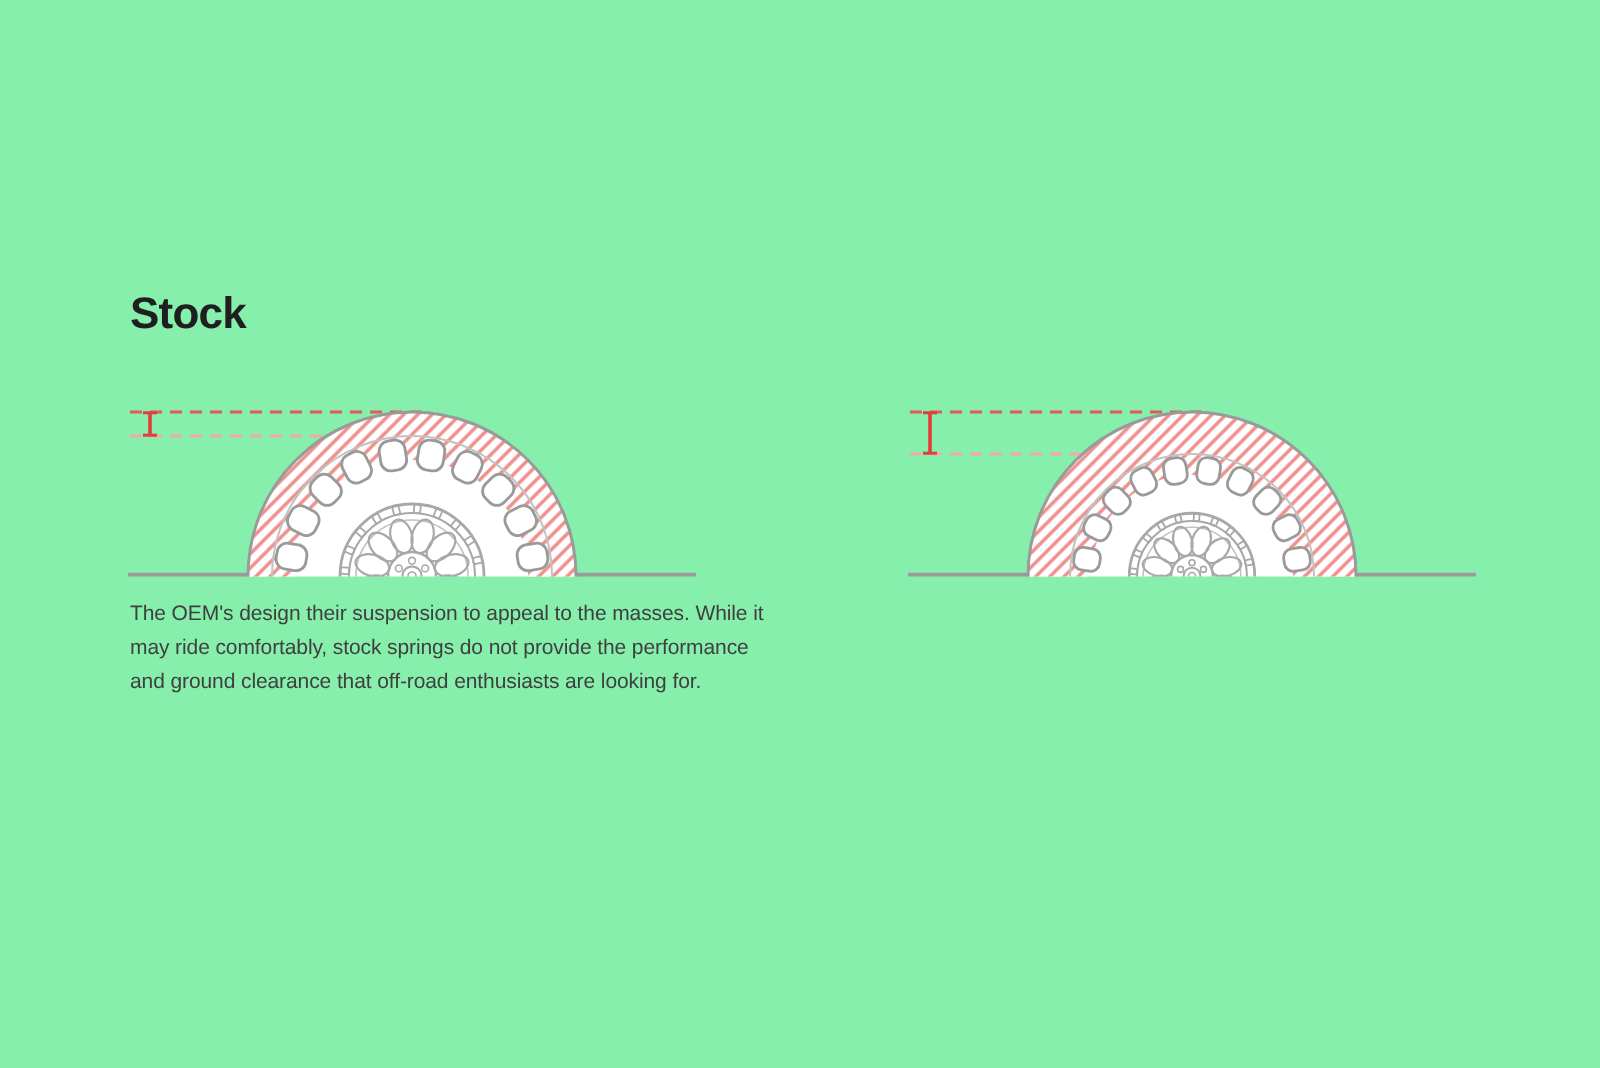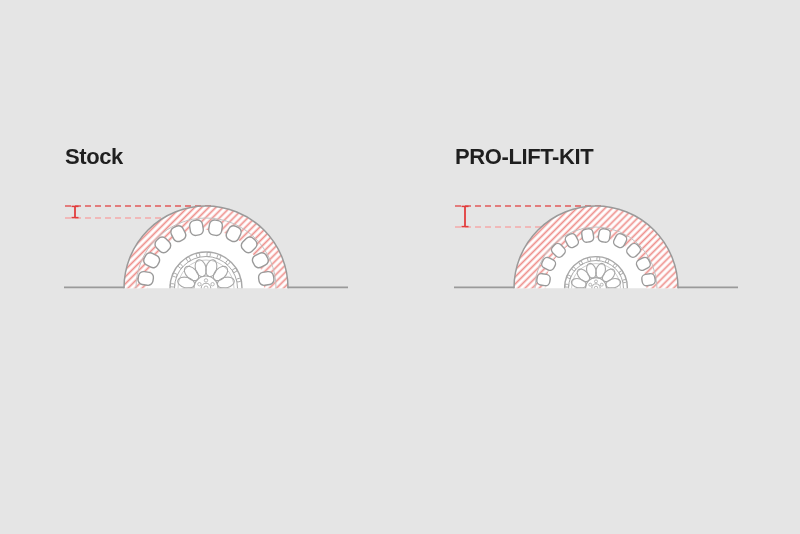--- a/index.html
+++ b/index.html
@@ -1,19 +1,19 @@
 <!DOCTYPE html>
 <html><head>
 <meta charset="utf-8">
 <style>
   html,body{margin:0;padding:0;background:#ffffff;}
   .canvas{
     position:relative;
     width:800px;height:534px;
-    background:#e5e5e5;
+    background:#86efac;
     font-family:"Liberation Sans", sans-serif;
     overflow:hidden;
   }
   .panel{position:absolute;top:0;width:340px;height:534px;}
   .panel-left{left:60px;}
   .panel-right{left:450px;}
   .panel h2{
     position:absolute;left:5px;top:144px;margin:0;
     font-size:22px;font-weight:700;letter-spacing:-0.4px;
     color:#1f1f1f;
@@ -116,24 +116,24 @@
             <circle cx="146" cy="105.6" r="1.7" stroke-width="0.8"></circle>
             <circle cx="139.41820693123827" cy="101.8" r="1.7" stroke-width="0.8"></circle>
             <circle cx="139.41820693123827" cy="94.2" r="1.7" stroke-width="0.8"></circle>
           </g>
         </g>
         <g stroke="#9a9a9a" stroke-width="1.8">
           <line x1="4" y1="97.3" x2="64.5" y2="97.3"></line>
           <line x1="227.5" y1="97.3" x2="288" y2="97.3"></line>
         </g>
       </svg>
+    <p style="color: rgb(63, 63, 63);">The OEM's design their suspension to appeal to the masses. While it<br>may ride comfortably, stock springs do not provide the performance<br>and ground clearance that off-road enthusiasts are looking for.</p>
   </section>
 
   <section class="panel panel-right">
-    <h2 style="color: rgb(31, 31, 31);">PRO-LIFT-KIT</h2>
     <svg id="svg-lift" width="340" height="104" viewBox="0 0 340 104">
         <defs>
           <pattern id="svg-lift-hatch" width="5" height="5" patternUnits="userSpaceOnUse" patternTransform="rotate(45)">
             <rect x="0" y="0" width="5" height="5" fill="#ffffff"></rect>
             <line x1="2.5" y1="-1" x2="2.5" y2="6" stroke="#ee8e8a" stroke-width="1.7"></line>
           </pattern>
           <clipPath id="svg-lift-clip">
             <rect x="0" y="0" width="340" height="98.2"></rect>
           </clipPath>
         </defs>

